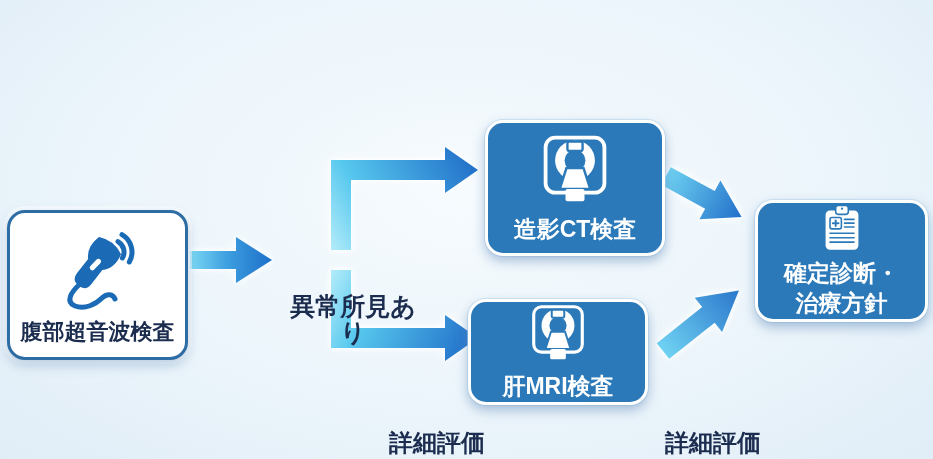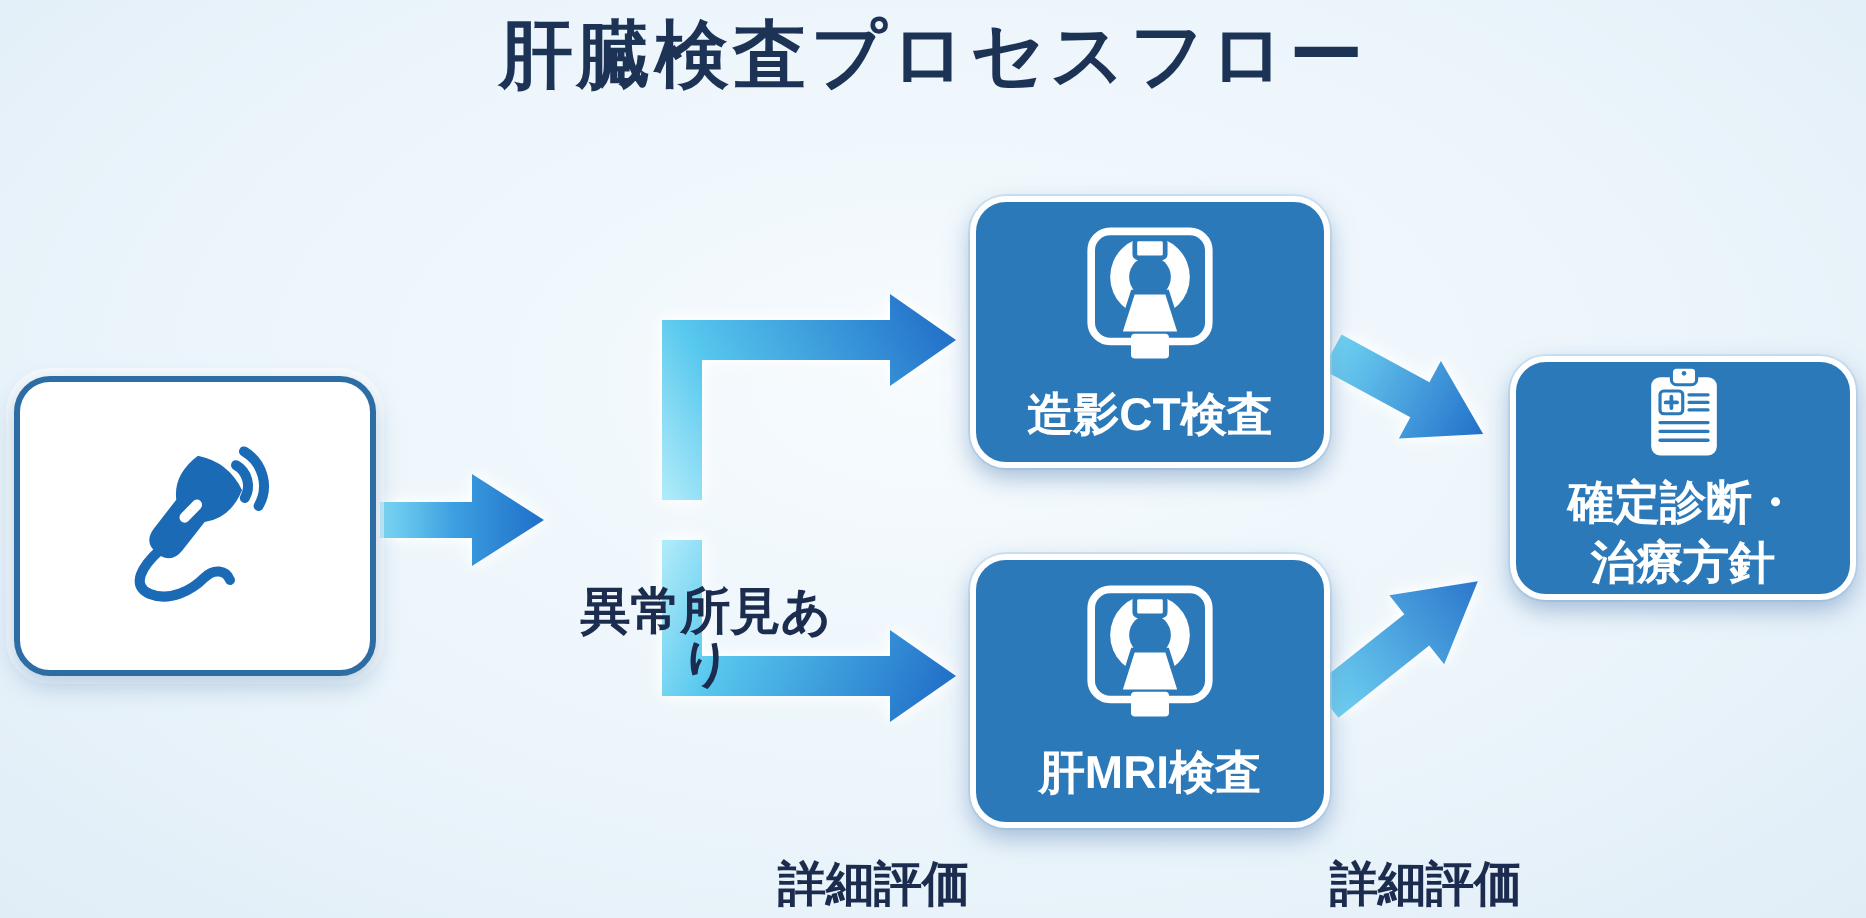--- a/index.html
+++ b/index.html
@@ -9,51 +9,50 @@
     font-family:"Liberation Sans","DejaVu Sans",sans-serif;
   }
   .title{
     position:absolute;top:3px;left:0;width:100%;text-align:center;
     font-size:37px;font-weight:bold;color:#1c3356;letter-spacing:2px;margin:0;
   }
   .arrow-layer{position:absolute;left:0;top:0;width:933px;height:459px;}
   .glow{filter:drop-shadow(0 0 2px rgba(255,255,255,.95)) drop-shadow(0 0 5px rgba(255,255,255,.85));}
   .node{
     position:absolute;border-radius:18px;display:flex;flex-direction:column;
-    align-items:center;justify-content:center;text-align:center;
+    align-items:center;justify-content:center;text-align:center;margin-top:22px;
   }
   .node-ultrasound{
     left:7px;top:188px;width:181px;height:150px;background:#ffffff;
     border:3px solid #2e6da4;box-sizing:border-box;gap:2px;
     box-shadow:0 5px 12px rgba(110,150,190,.45),0 0 0 4px rgba(255,255,255,.55);
   }
   .node-blue{
     background:#2b79b8;border:3px solid #ffffff;box-sizing:border-box;gap:9px;
     box-shadow:0 5px 12px rgba(100,140,185,.55),0 0 0 1px rgba(190,220,240,.6);
   }
   .node-ct{left:485px;top:98px;width:180px;height:136px;}
-  .node-mri{left:485px;top:277px;width:180px;height:137px;}
+  .node-mri{left:468px;top:277px;width:180px;height:106px;}
   .node-diagnosis{left:755px;top:178px;width:173px;height:122px;gap:7px;}
   .label-dark{font-size:22px;font-weight:bold;color:#1b2c4f;line-height:1.1;}
   .label-white{font-size:23px;font-weight:bold;color:#ffffff;line-height:1.3;white-space:pre-line;}
   .edge-label{
     position:absolute;font-size:25px;font-weight:bold;color:#1b2c4f;
     text-align:center;line-height:1.05;
   }
   .abnormal-label{left:283px;top:245px;width:140px;margin-top:48px;}
   .detail-label-left{left:386px;top:430px;width:102px;font-size:24px;}
   .detail-label-right{left:662px;top:430px;width:102px;font-size:24px;}
   .icon-svg{display:block;}
 </style>
 </head>
 <body>
 
 <div class="canvas">
 
-  <h1 class="title">肝臓検査プロセスフロー</h1>
 
   <svg class="arrow-layer glow" viewBox="0 0 933 459" aria-hidden="true">
     <defs>
       <linearGradient id="gradStraight" gradientUnits="userSpaceOnUse" x1="190" y1="260" x2="272" y2="260">
         <stop offset="0" stop-color="#7cd9f4"></stop>
           <stop offset="0.45" stop-color="#3d9fe0"></stop>
           <stop offset="1" stop-color="#1e6fc9"></stop>
       </linearGradient>
       <linearGradient id="gradUp" gradientUnits="userSpaceOnUse" x1="333" y1="248" x2="476" y2="166">
         <stop offset="0" stop-color="#aeeaf9"></stop>
@@ -93,20 +92,21 @@
   <div class="node node-ultrasound">
     <svg class="icon-svg" width="92" height="92" viewBox="0 0 92 92" aria-hidden="true">
       <g transform="translate(42,40) rotate(38)">
         <path d="M -14,-26 Q 0,-33 14,-26 Q 18,-11 9,-2 L 9,16 Q 9,25 0,25 Q -9,25 -9,16 L -9,-2 Q -18,-11 -14,-26 Z" fill="#1a6ab5"></path>
         <rect x="-2.6" y="-9" width="5.2" height="14" rx="2.6" fill="#ffffff" transform="rotate(6)"></rect>
       </g>
       <path d="M 66,15.6 A 12 12 0 0 1 70.4,32" fill="none" stroke="#1a6ab5" stroke-width="5" stroke-linecap="round"></path>
       <path d="M 70,8.7 A 20 20 0 0 1 77.3,36" fill="none" stroke="#1a6ab5" stroke-width="5" stroke-linecap="round"></path>
       <path d="M 28,58 C 19,66 13,76 23,80 C 33,84 44,78 50,72 C 55,67 61,68 63,73" fill="none" stroke="#1a6ab5" stroke-width="5" stroke-linecap="round"></path>
     </svg>
+    <div class="label-dark">腹部超音波検査</div>
   </div>
 
   <div class="node node-blue node-ct">
     <svg class="icon-svg" width="80" height="74" viewBox="0 0 80 78" aria-hidden="true">
       <rect x="9" y="6" width="62" height="58" rx="10" fill="none" stroke="#ffffff" stroke-width="4"></rect>
       <circle cx="40" cy="30" r="21" fill="#ffffff"></circle>
       <circle cx="40" cy="30" r="11" fill="#2b79b8"></circle>
       <rect x="32" y="10" width="16" height="10" rx="2" fill="#ffffff" stroke="#2b79b8" stroke-width="2.5"></rect>
       <path d="M31,38 L49,38 L56,60 L24,60 Z" fill="#ffffff" stroke="#2b79b8" stroke-width="2.5"></path>
       <rect x="30" y="60" width="20" height="13" rx="2" fill="#ffffff"></rect>

